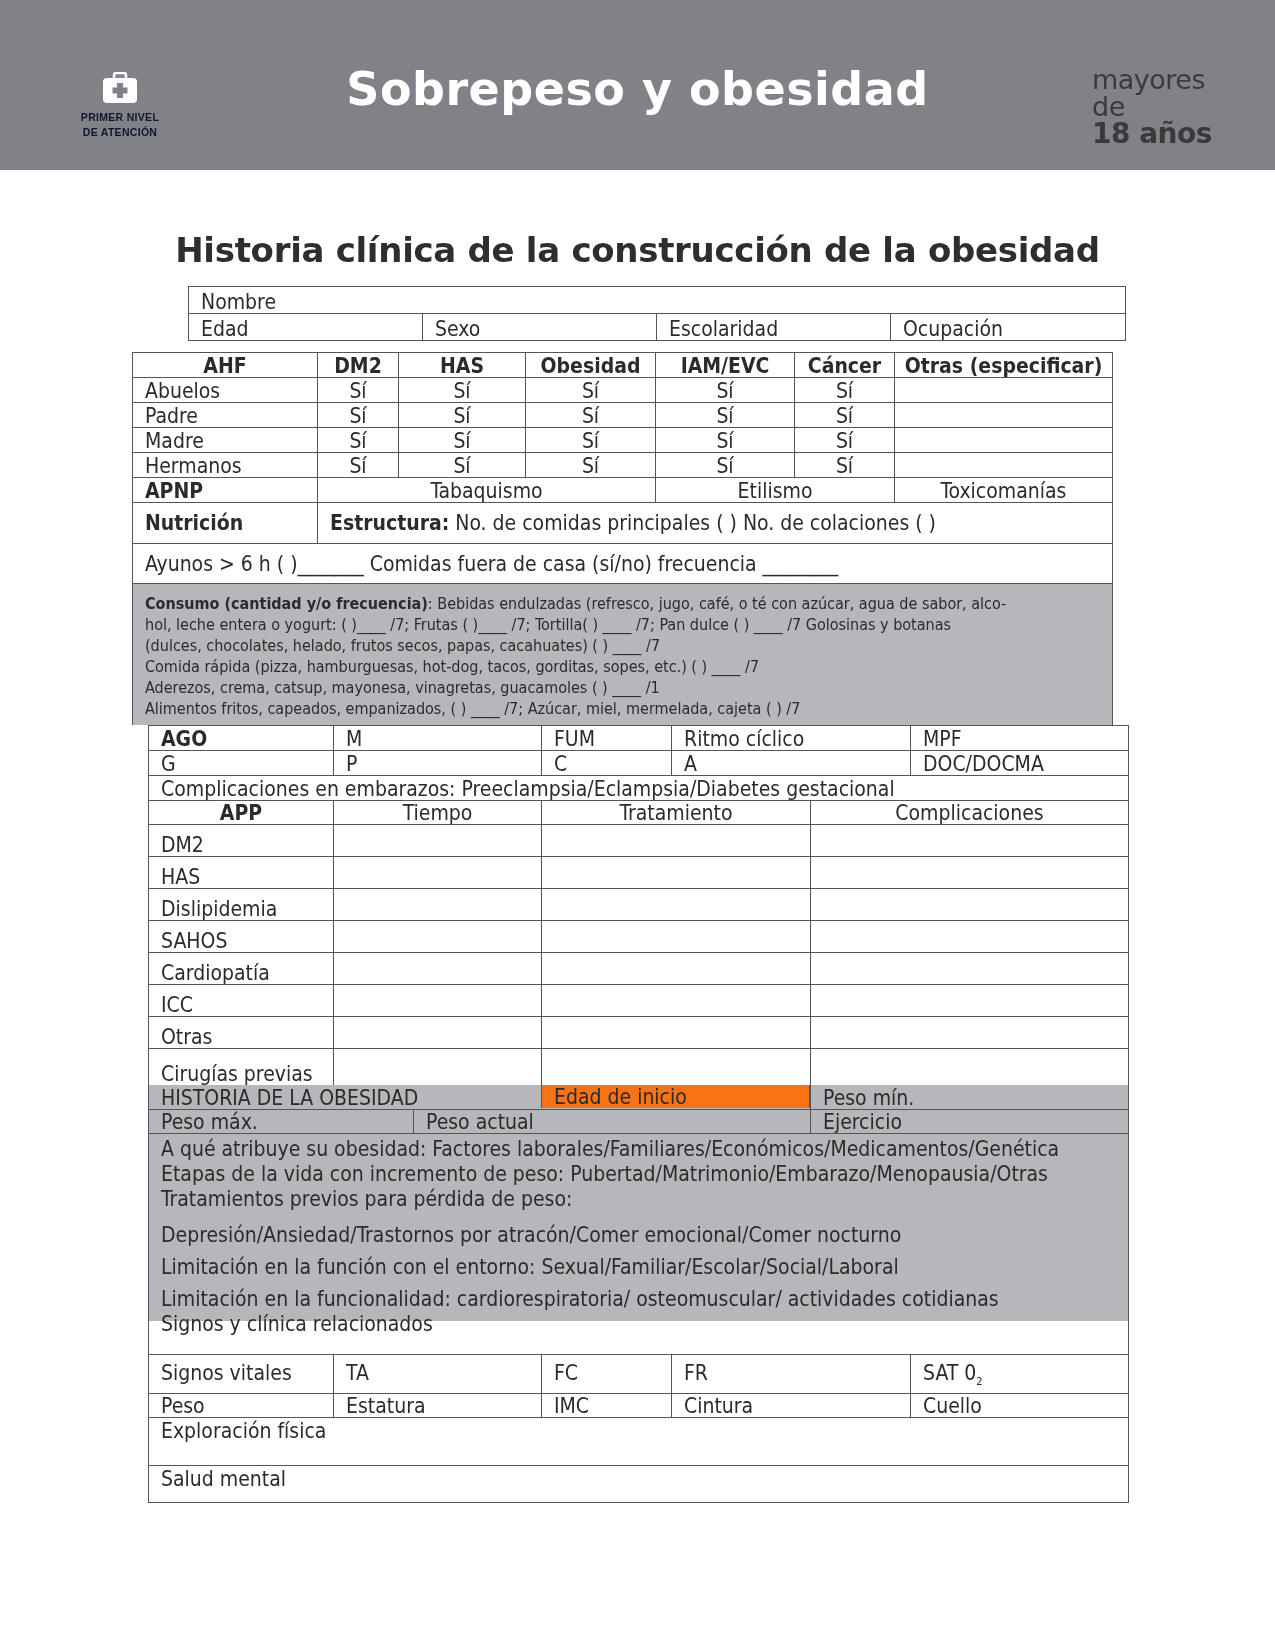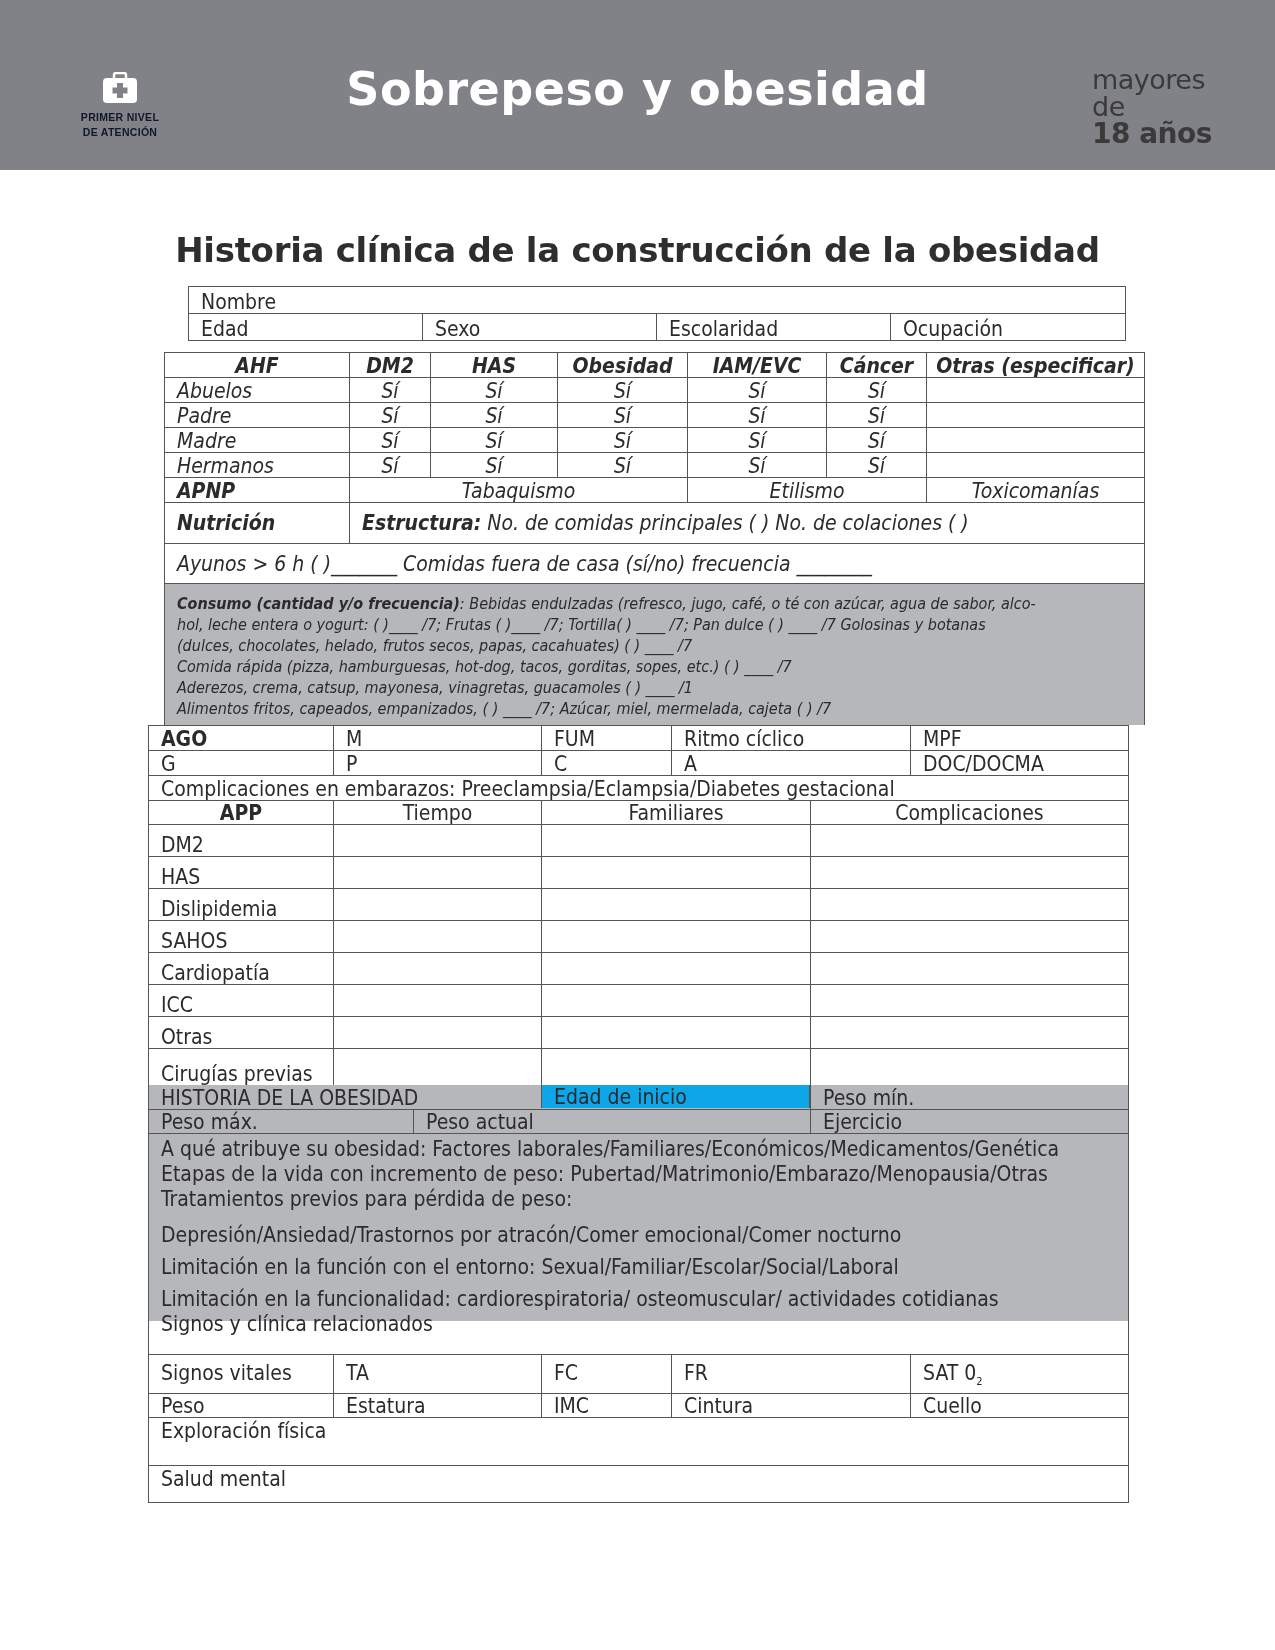--- a/index.html
+++ b/index.html
@@ -58,21 +58,21 @@
       </tr>
   <tr style="height:27px">
     <td>Edad</td>
     <td>Sexo</td>
     <td>Escolaridad</td>
     <td>Ocupación</td>
   </tr>
 </tbody>
   </table>
 
-<table id="main" style="left:164px;top:352px;width:980px;font-style:italic;">
+<table id="main" style="left:132px;top:352px;width:980px;">
   <colgroup>
     <col style="width:185px">
       <col style="width:81px">
       <col style="width:127px">
       <col style="width:130px">
       <col style="width:139px">
       <col style="width:100px">
       <col style="width:218px">
   </colgroup>
   <tbody>
@@ -184,21 +184,21 @@
   <colgroup>
     <col style="width:185px">
       <col style="width:208px">
       <col style="width:269px">
       <col style="width:318px">
   </colgroup>
   <tbody>
       <tr style="height:24px">
     <td class="c b">APP</td>
     <td class="c">Tiempo</td>
-    <td class="c">Familiares</td>
+    <td class="c">Tratamiento</td>
     <td class="c">Complicaciones</td>
   </tr>
   <tr style="height:32px">
         <td>DM2</td>
         <td></td>
         <td></td>
         <td></td>
       </tr>
   <tr style="height:32px">
         <td>HAS</td>
@@ -269,21 +269,21 @@
       <div>Tratamientos previos para pérdida de peso:</div>
       <div style="height:7px"></div>
       <div style="line-height:32px">Depresión/Ansiedad/Trastornos por atracón/Comer emocional/Comer nocturno</div>
       <div style="line-height:32px">Limitación en la función con el entorno: Sexual/Familiar/Escolar/Social/Laboral</div>
       <div style="line-height:32px">Limitación en la funcionalidad: cardiorespiratoria/ osteomuscular/ actividades cotidianas</div>
     </td>
   </tr>
 </tbody>
   </table>
 
-<div style="position:absolute;left:541px;top:1085px;width:269px;height:23px;border-left:1.3px solid #555;border-right:1.3px solid #555;padding-left:12px;font-size:21px;line-height:24px;background:#0ea5e9;box-sizing:border-box;">Edad de inicio</div>
+<div style="position:absolute;left:541px;top:1085px;width:269px;height:23px;border-left:1.3px solid #555;border-right:1.3px solid #555;padding-left:12px;font-size:21px;line-height:24px;background:#f97316;box-sizing:border-box;">Edad de inicio</div>
 
 <table style="left:148px;top:1311px;width:980px;">
   <colgroup>
     <col style="width:185px">
       <col style="width:208px">
       <col style="width:130px">
       <col style="width:239px">
       <col style="width:218px">
   </colgroup>
   <tbody>

